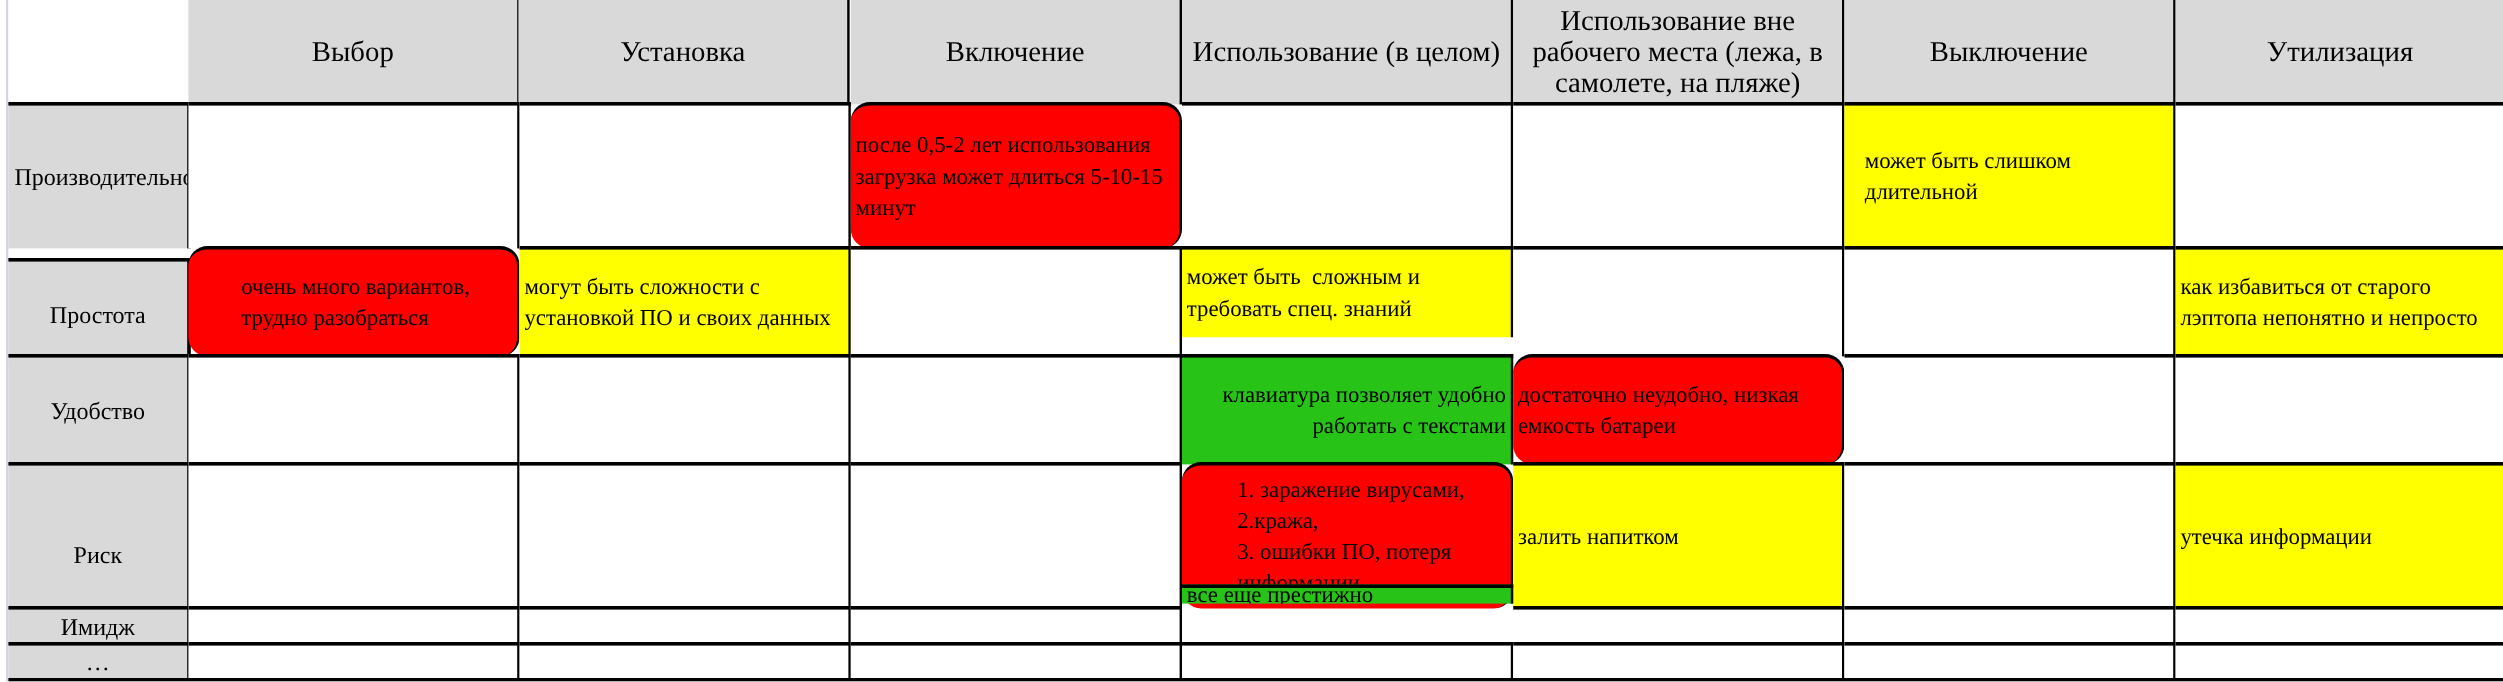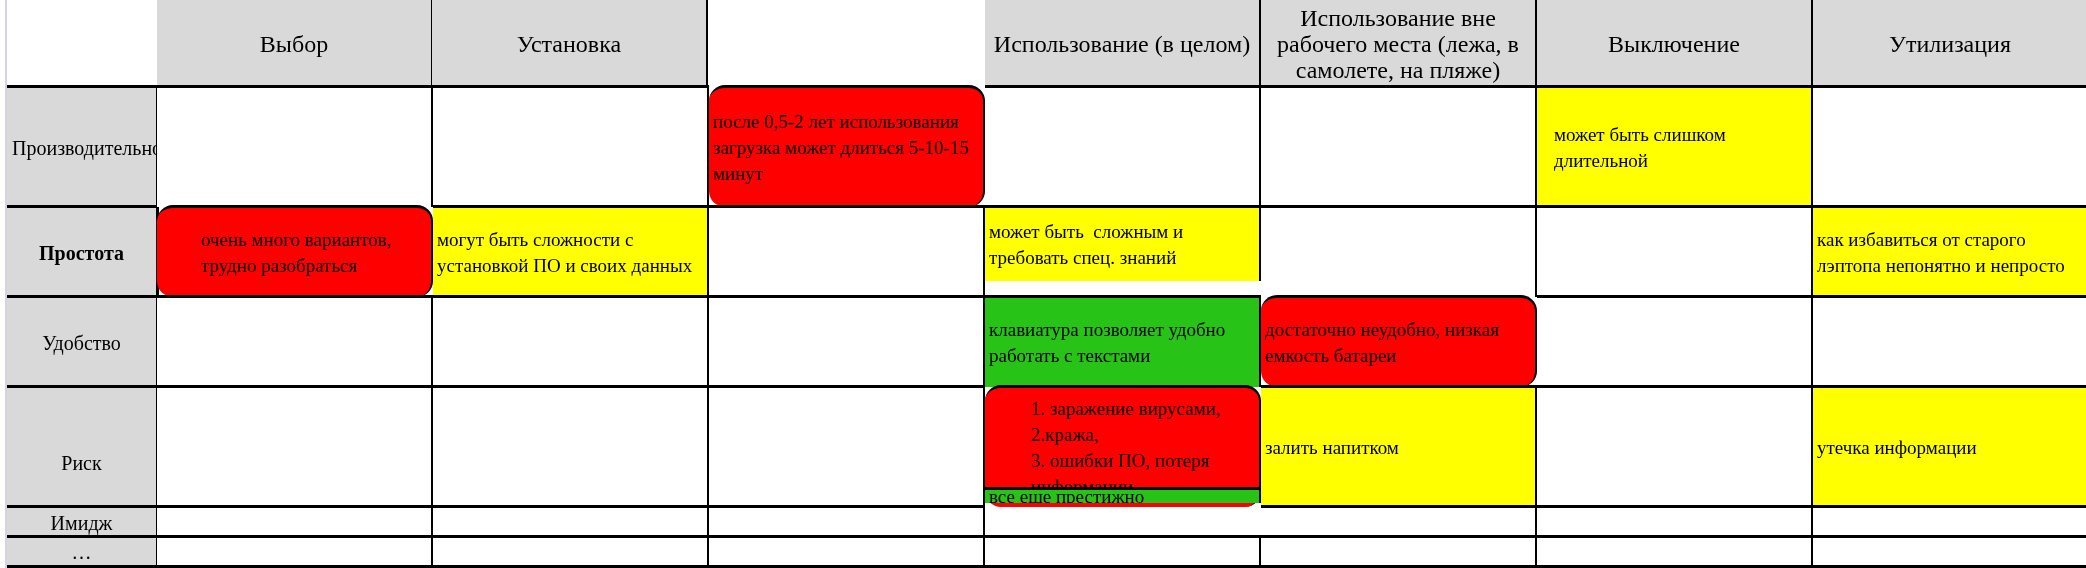--- a/index.html
+++ b/index.html
@@ -95,37 +95,40 @@
 <div class="sheet">
   <div class="frame-left"></div>
   <div class="corner"></div>
 
   <div class="cell hdr" style="left:157px;top:0;width:276px;height:87px;">
       <span>Выбор</span>
     </div>
   <div class="cell hdr" style="left:408px;top:0;width:276px;height:87px;margin-left:24px;">
       <span>Установка</span>
     </div>
+  <div class="cell hdr" style="left:709px;top:0;width:276px;height:87px;">
+      <span>Включение</span>
+    </div>
   <div class="cell hdr" style="left:985px;top:0;width:276px;height:87px;">
       <span>Использование (в целом)</span>
     </div>
   <div class="cell hdr" style="left:1261px;top:0;width:276px;height:87px;">
       <span>Использование вне рабочего места (лежа, в самолете, на пляже)</span>
     </div>
   <div class="cell hdr" style="left:1537px;top:0;width:276px;height:87px;">
       <span>Выключение</span>
     </div>
   <div class="cell hdr" style="left:1813px;top:0;width:276px;height:87px;">
       <span>Утилизация</span>
     </div>
 
   <div class="cell rowhdr first" style="left:7px;top:85px;width:152px;height:122px;">
       <span>Производительность</span>
     </div>
-  <div class="cell rowhdr" style="left:7px;top:205px;width:152px;height:92px;font-weight:bold;">
+  <div class="cell rowhdr" style="left:7px;top:215px;width:152px;height:92px;">
       <span>Простота</span>
     </div>
   <div class="cell rowhdr" style="left:7px;top:295px;width:152px;height:92px;">
       <span>Удобство</span>
     </div>
   <div class="cell rowhdr" style="left:7px;top:385px;width:152px;height:152px;">
       <span>Риск</span>
     </div>
   <div class="cell rowhdr" style="left:7px;top:505px;width:152px;height:32px;">
       <span>Имидж</span>
@@ -181,21 +184,21 @@
   <div class="cell data" style="left:157px;top:295px;width:276px;height:92px;">
       <span class="txt"></span>
     </div>
   <div class="cell data" style="left:433px;top:295px;width:276px;height:92px;">
       <span class="txt"></span>
     </div>
   <div class="cell data" style="left:709px;top:295px;width:276px;height:92px;">
       <span class="txt"></span>
     </div>
   <div class="cell data green" style="left:985px;top:295px;width:276px;height:92px;">
-      <span class="txt" style="width:290px;">клавиатура позволяет удобно работать с текстами</span>
+      <span class="txt" style="width:290px;text-align:right;">клавиатура позволяет удобно работать с текстами</span>
     </div>
   <div class="cell data red" style="left:1261px;top:295px;width:276px;height:92px;">
       <span class="txt">достаточно неудобно, низкая емкость батареи</span>
     </div>
   <div class="cell data" style="left:1537px;top:295px;width:276px;height:92px;">
       <span class="txt"></span>
     </div>
   <div class="cell data" style="left:1813px;top:295px;width:276px;height:92px;">
       <span class="txt"></span>
     </div>

